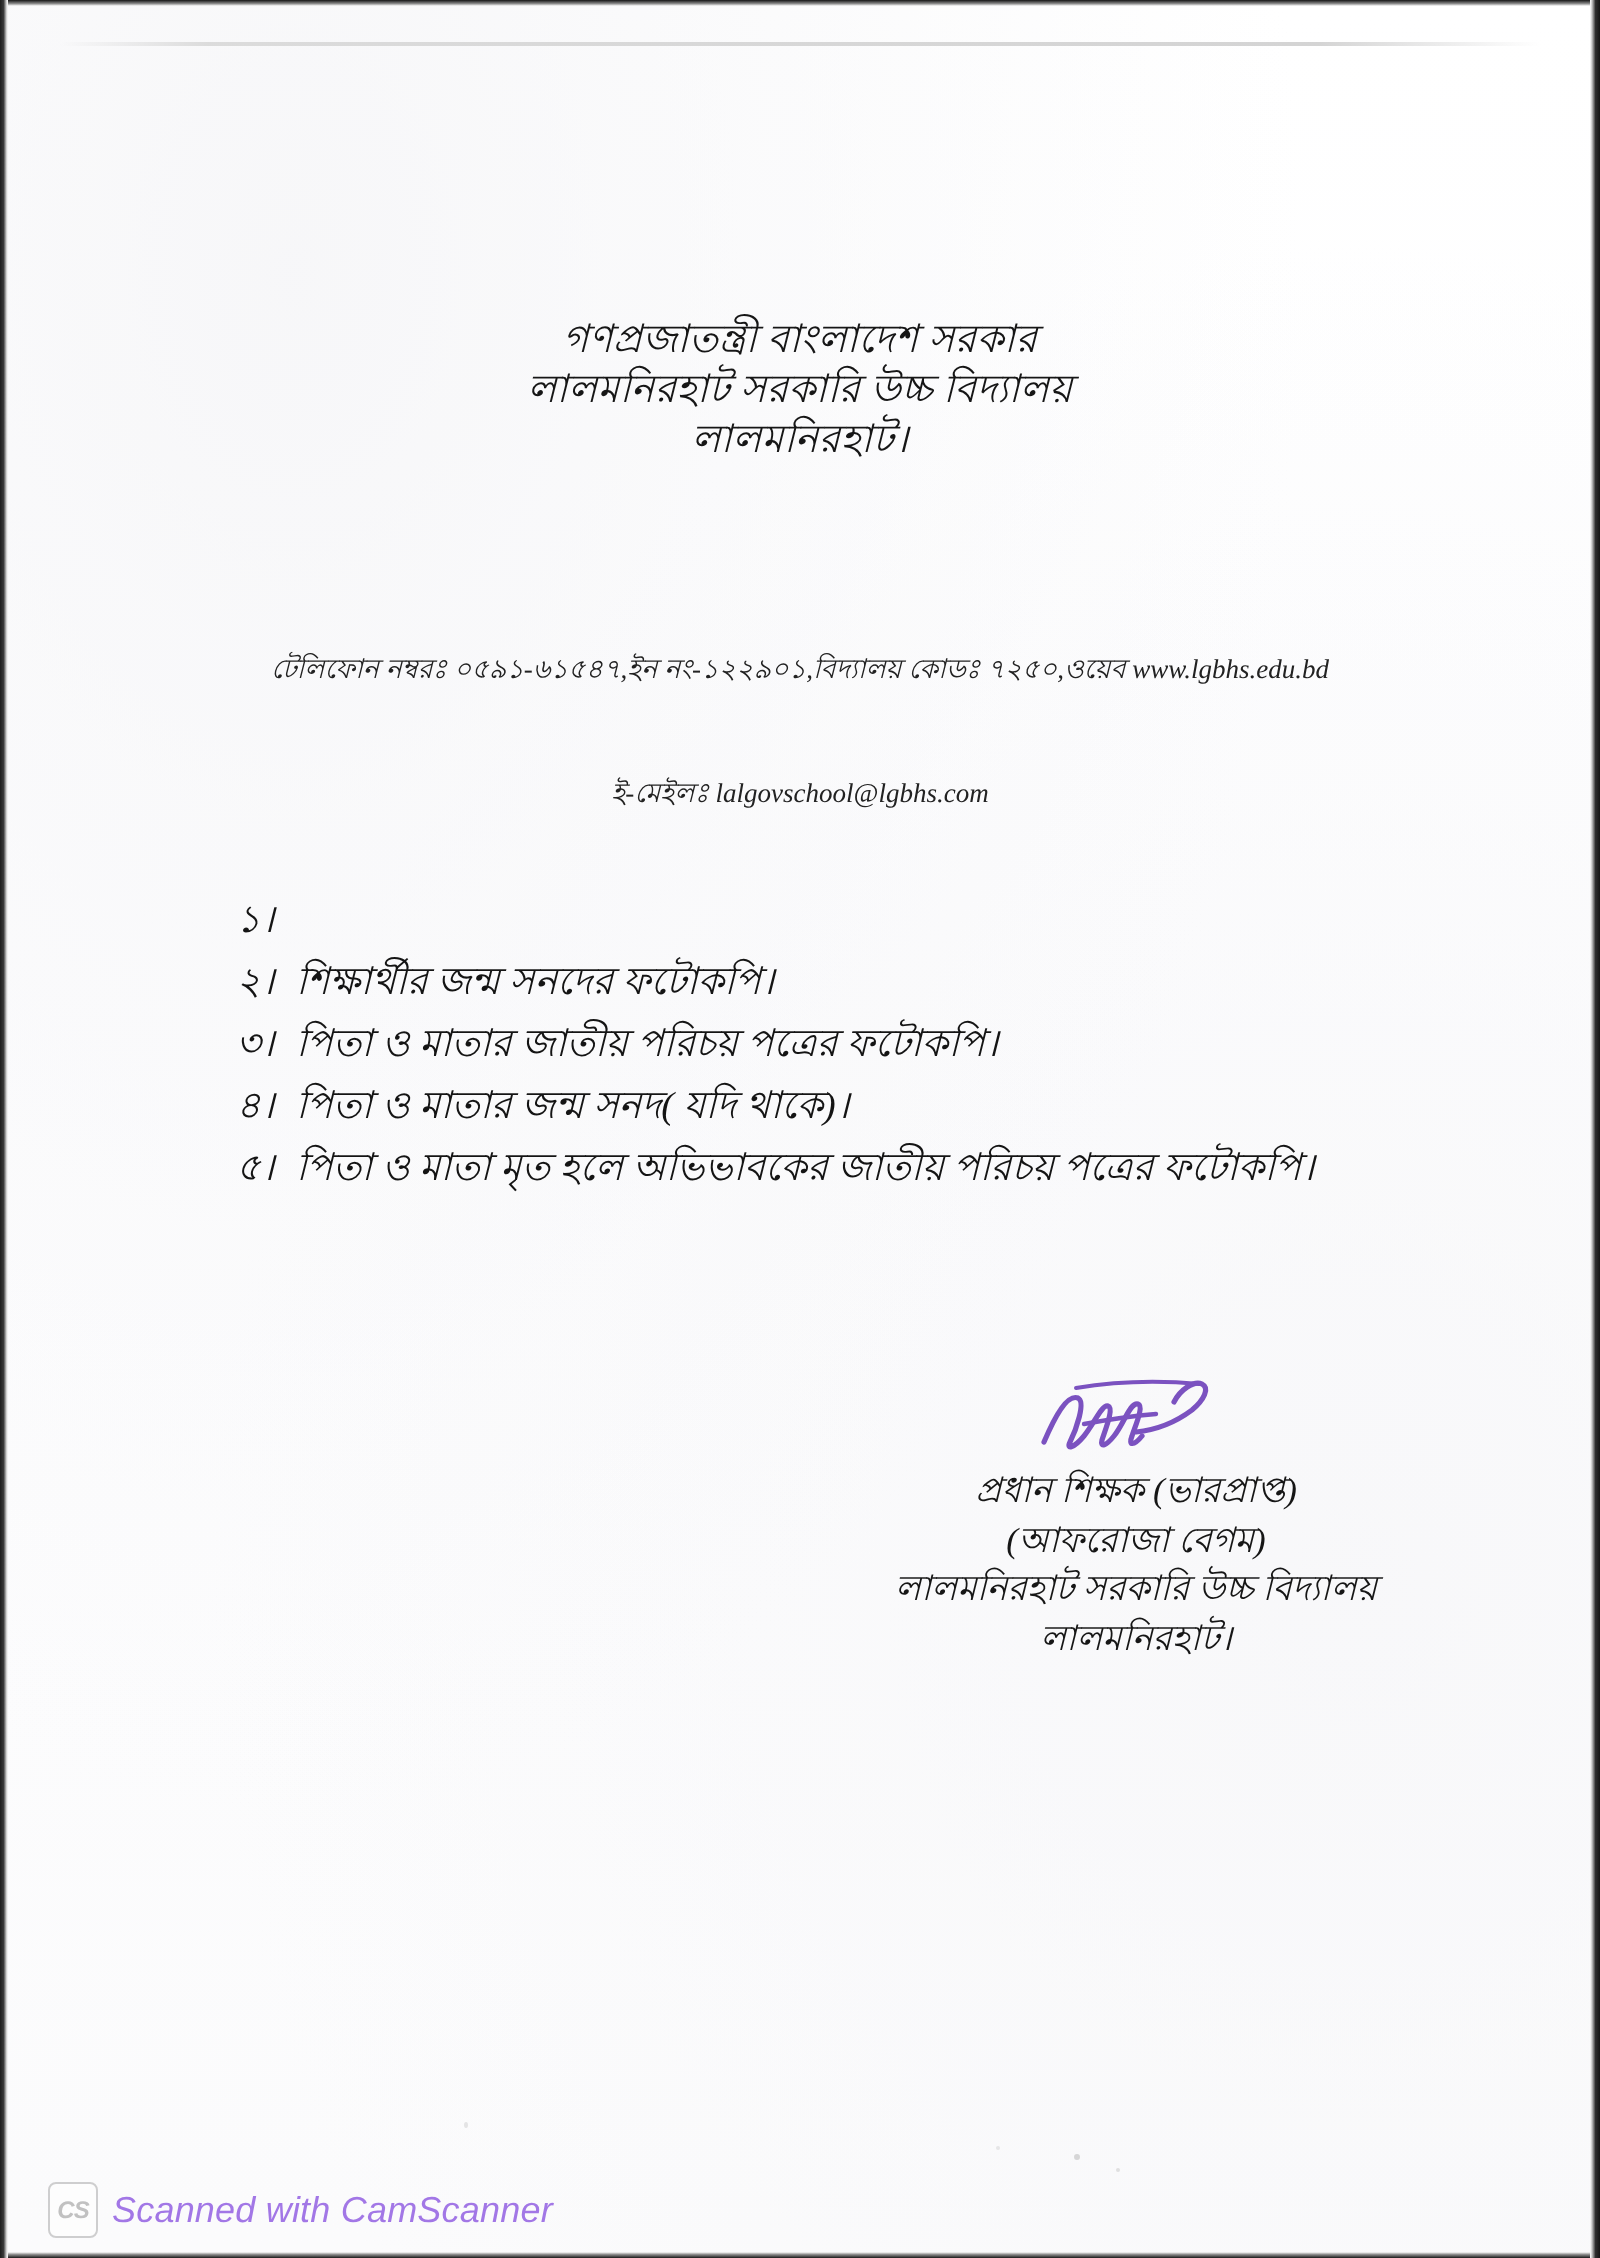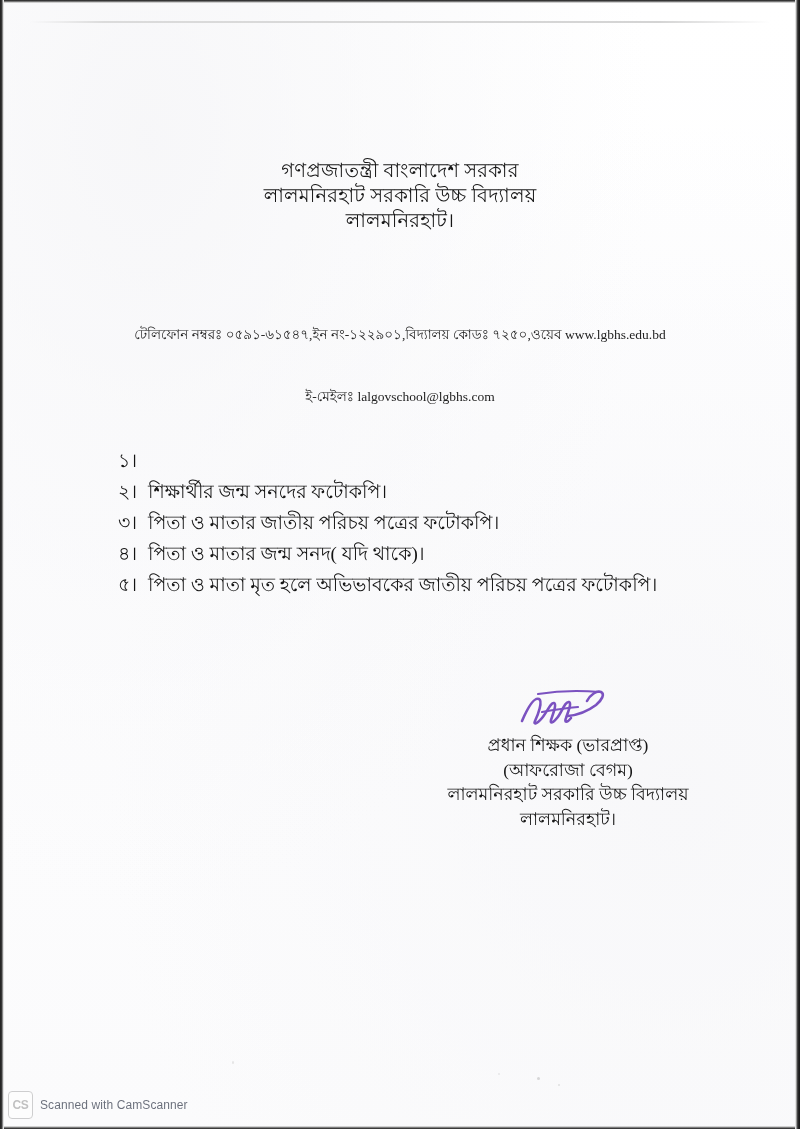--- a/index.html
+++ b/index.html
@@ -67,20 +67,21 @@
     background: #b9b9b9;
     border-radius: 50%;
     opacity: .55;
   }
 
   .content {
     position: absolute;
     left: 0; top: 0;
     width: 784px;
     height: 1129px;
+    font-style: italic;
   }
 
   
   .letterhead {
     position: absolute;
     left: 0;
     top: 158px;
     width: 800px;
     text-align: center;
   }
@@ -192,25 +193,26 @@
     border-radius: 4px;
     display: flex;
     align-items: center;
     justify-content: center;
     font-family: "Liberation Sans", sans-serif;
     font-size: 12px;
     font-weight: bold;
     color: #9e9e9e;
     letter-spacing: -0.4px;
     background: #fff;
+    margin-left: 16px;
   }
   .cs-text {
     font-family: "Liberation Sans", sans-serif;
-    font-size: 12px;
-    color: #0f172a;
+    font-size: 18px;
+    color: #6d28d9;
     letter-spacing: .1px;
   }
 </style>
 </head>
 <body>
 
 <div class="page">
 
   <div class="paper-tint"></div>
 

